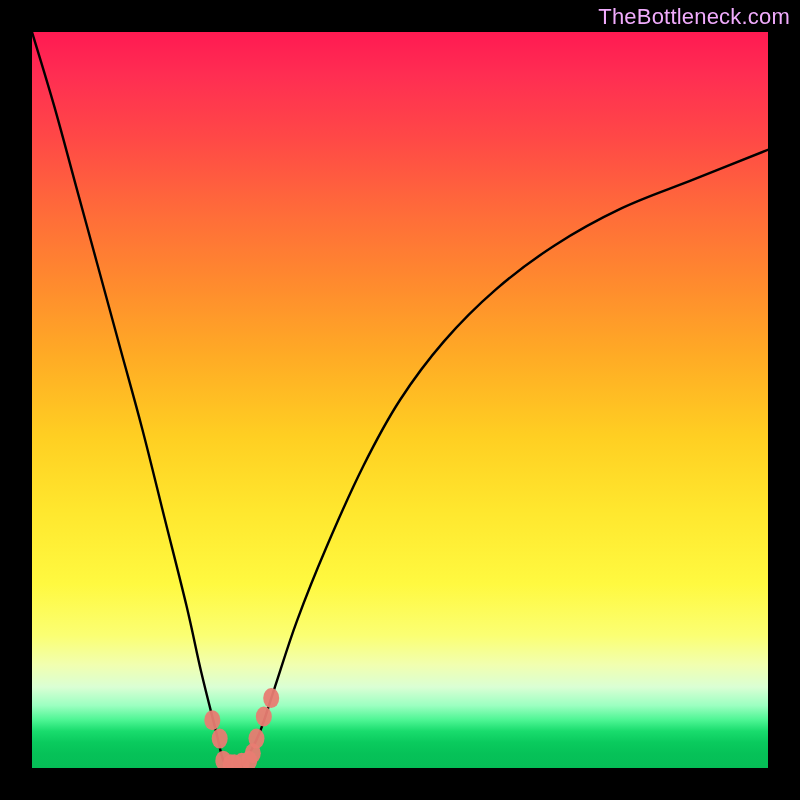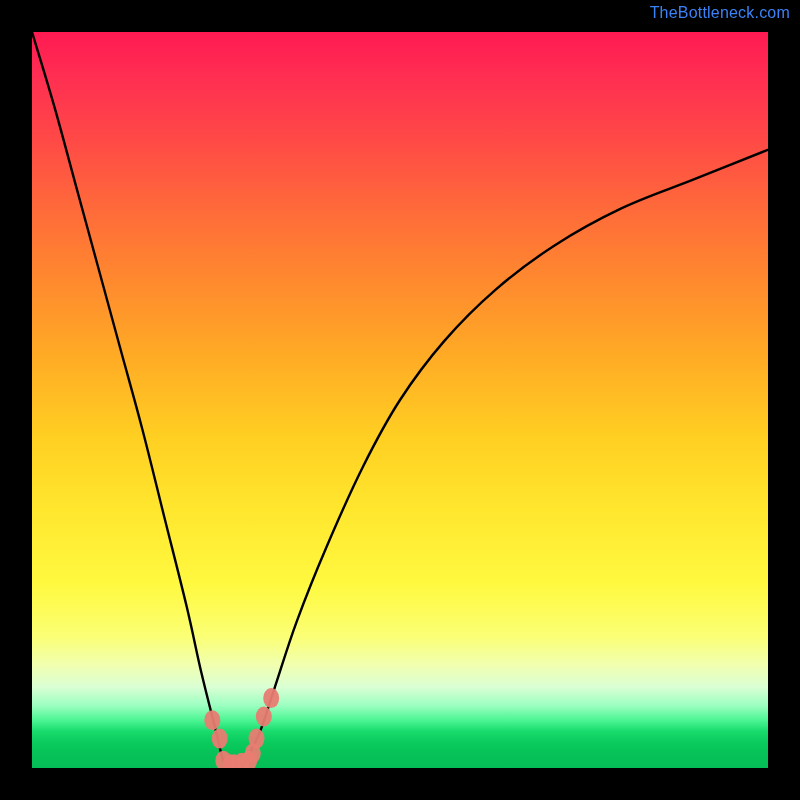--- a/index.html
+++ b/index.html
@@ -59,22 +59,22 @@
     position: absolute;
     left: 0;
     top: 0;
     width: 736px;
     height: 736px;
   }
   .watermark {
     position: absolute;
     top: 4px;
     right: 10px;
-    color: #3b82f6;
-    font-size: 16px;
+    color: #f0abfc;
+    font-size: 22px;
     font-weight: 500;
     letter-spacing: 0.2px;
     user-select: none;
   }
   .blob {
     fill: #e87c72;
     opacity: 0.95;
   }
 </style>
 </head>

